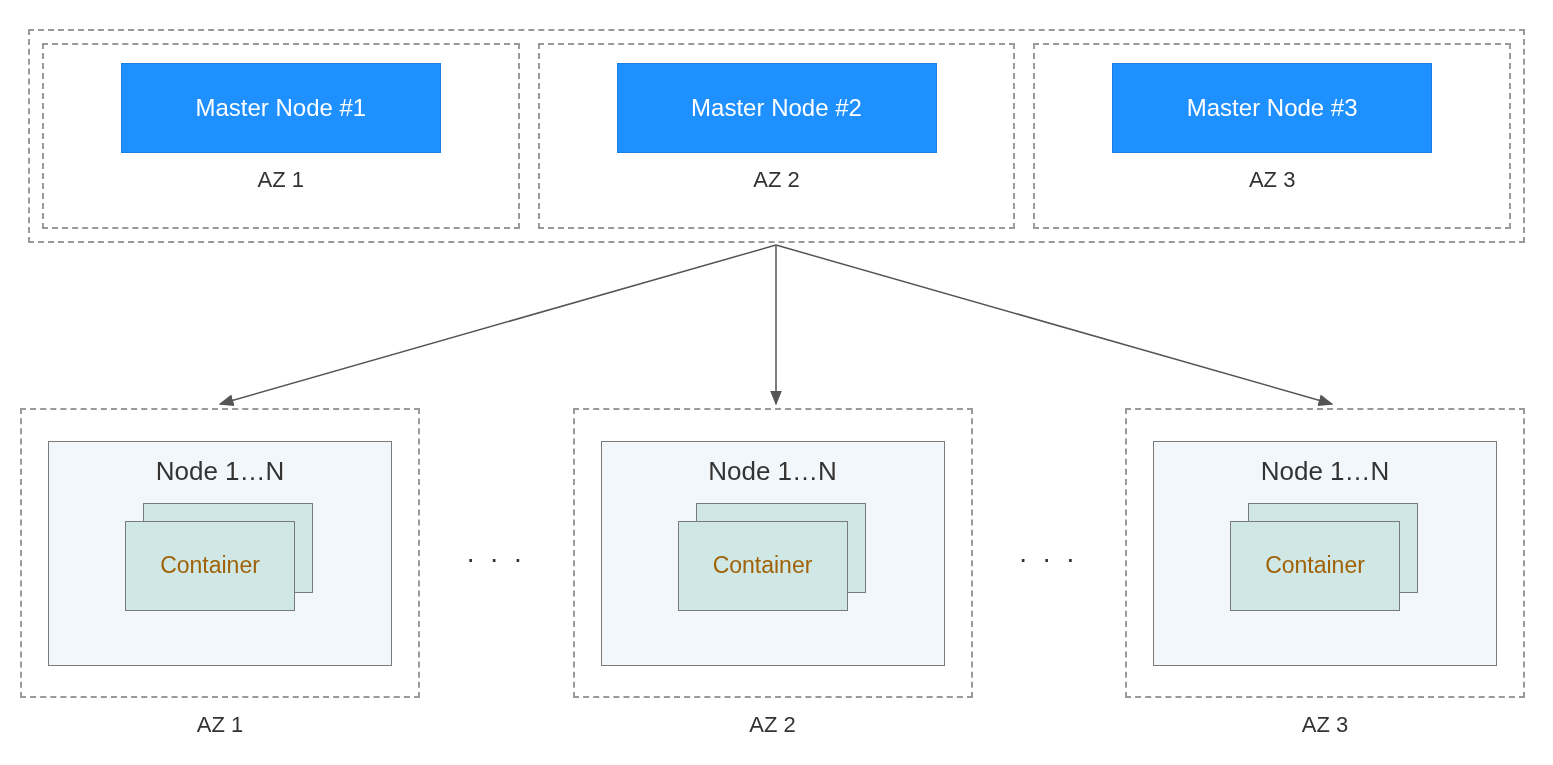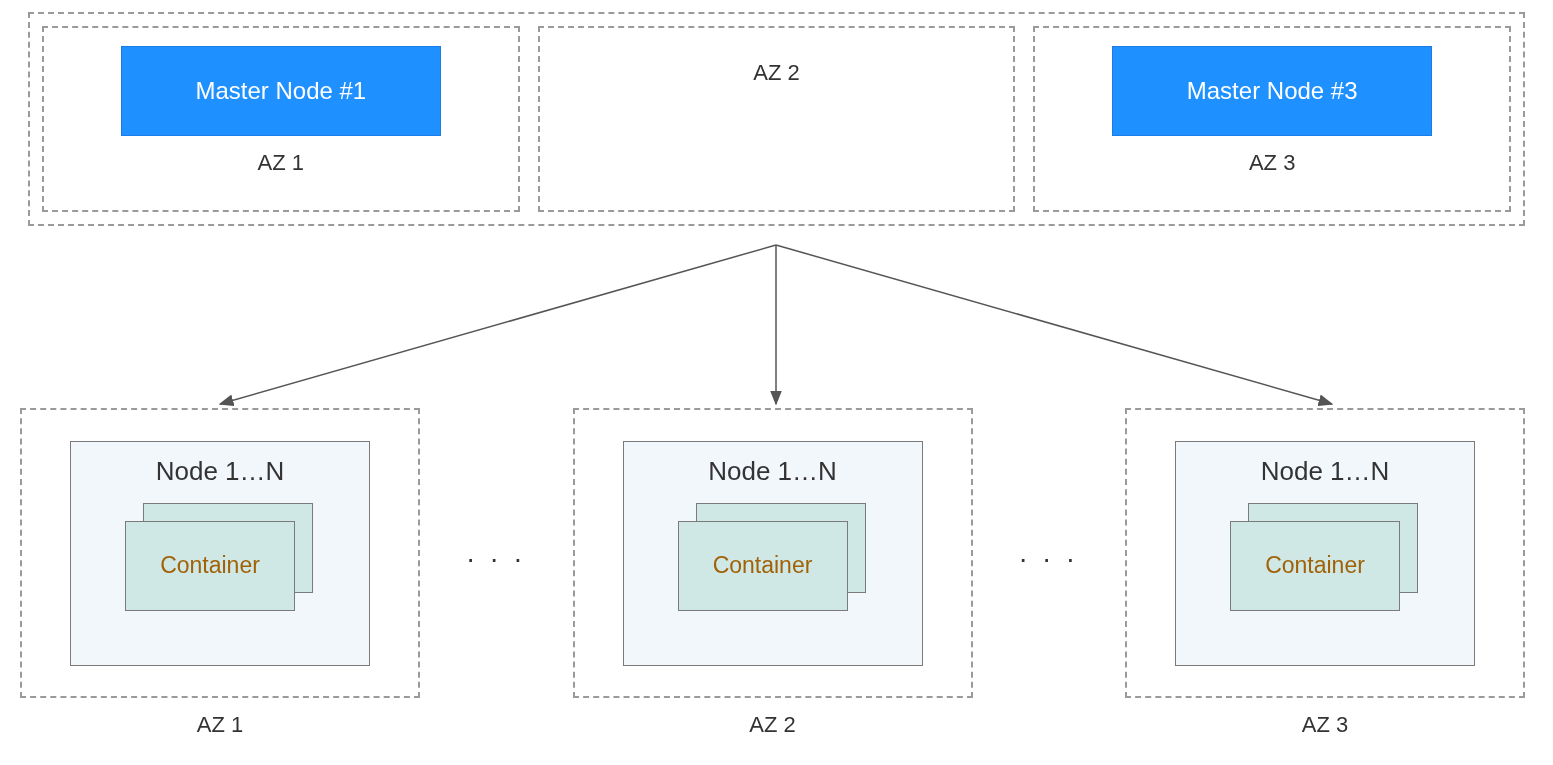--- a/index.html
+++ b/index.html
@@ -10,21 +10,21 @@
     height: 765px;
     position: relative;
   }
   .dashed {
     border: 2px dashed #9a9a9a;
     background: #fff;
   }
   .master-outer {
     position: absolute;
     left: 28px;
-    top: 12px;
+    top: 29px;
     width: 1497px;
     height: 214px;
     padding: 12px;
     display: flex;
     gap: 18px;
   }
   .az-box {
     flex: 1;
     display: flex;
     flex-direction: column;
@@ -65,21 +65,21 @@
   .worker-az {
     width: 400px;
     height: 290px;
     display: flex;
     align-items: center;
     justify-content: center;
   }
   .node-box {
     background: #f2f7fc;
     border: 1px solid #7a7a7a;
-    width: 300px;
+    width: 344px;
     height: 225px;
     display: flex;
     flex-direction: column;
     align-items: center;
     padding-top: 14px;
   }
   .node-title {
     font-size: 26px;
     color: #333;
     margin-bottom: 16px;
@@ -137,20 +137,23 @@
 <body>
 
 <div class="master-outer dashed">
   <div class="az-box dashed">
     <div class="master-node">
       <span>Master Node #1</span>
     </div>
     <div class="az-label">AZ 1</div>
   </div>
   <div class="az-box dashed">
+    <div class="master-node">
+      <span>Master Node #2</span>
+    </div>
     <div class="az-label">AZ 2</div>
   </div>
   <div class="az-box dashed">
     <div class="master-node">
       <span>Master Node #3</span>
     </div>
     <div class="az-label">AZ 3</div>
   </div>
 </div>
 

